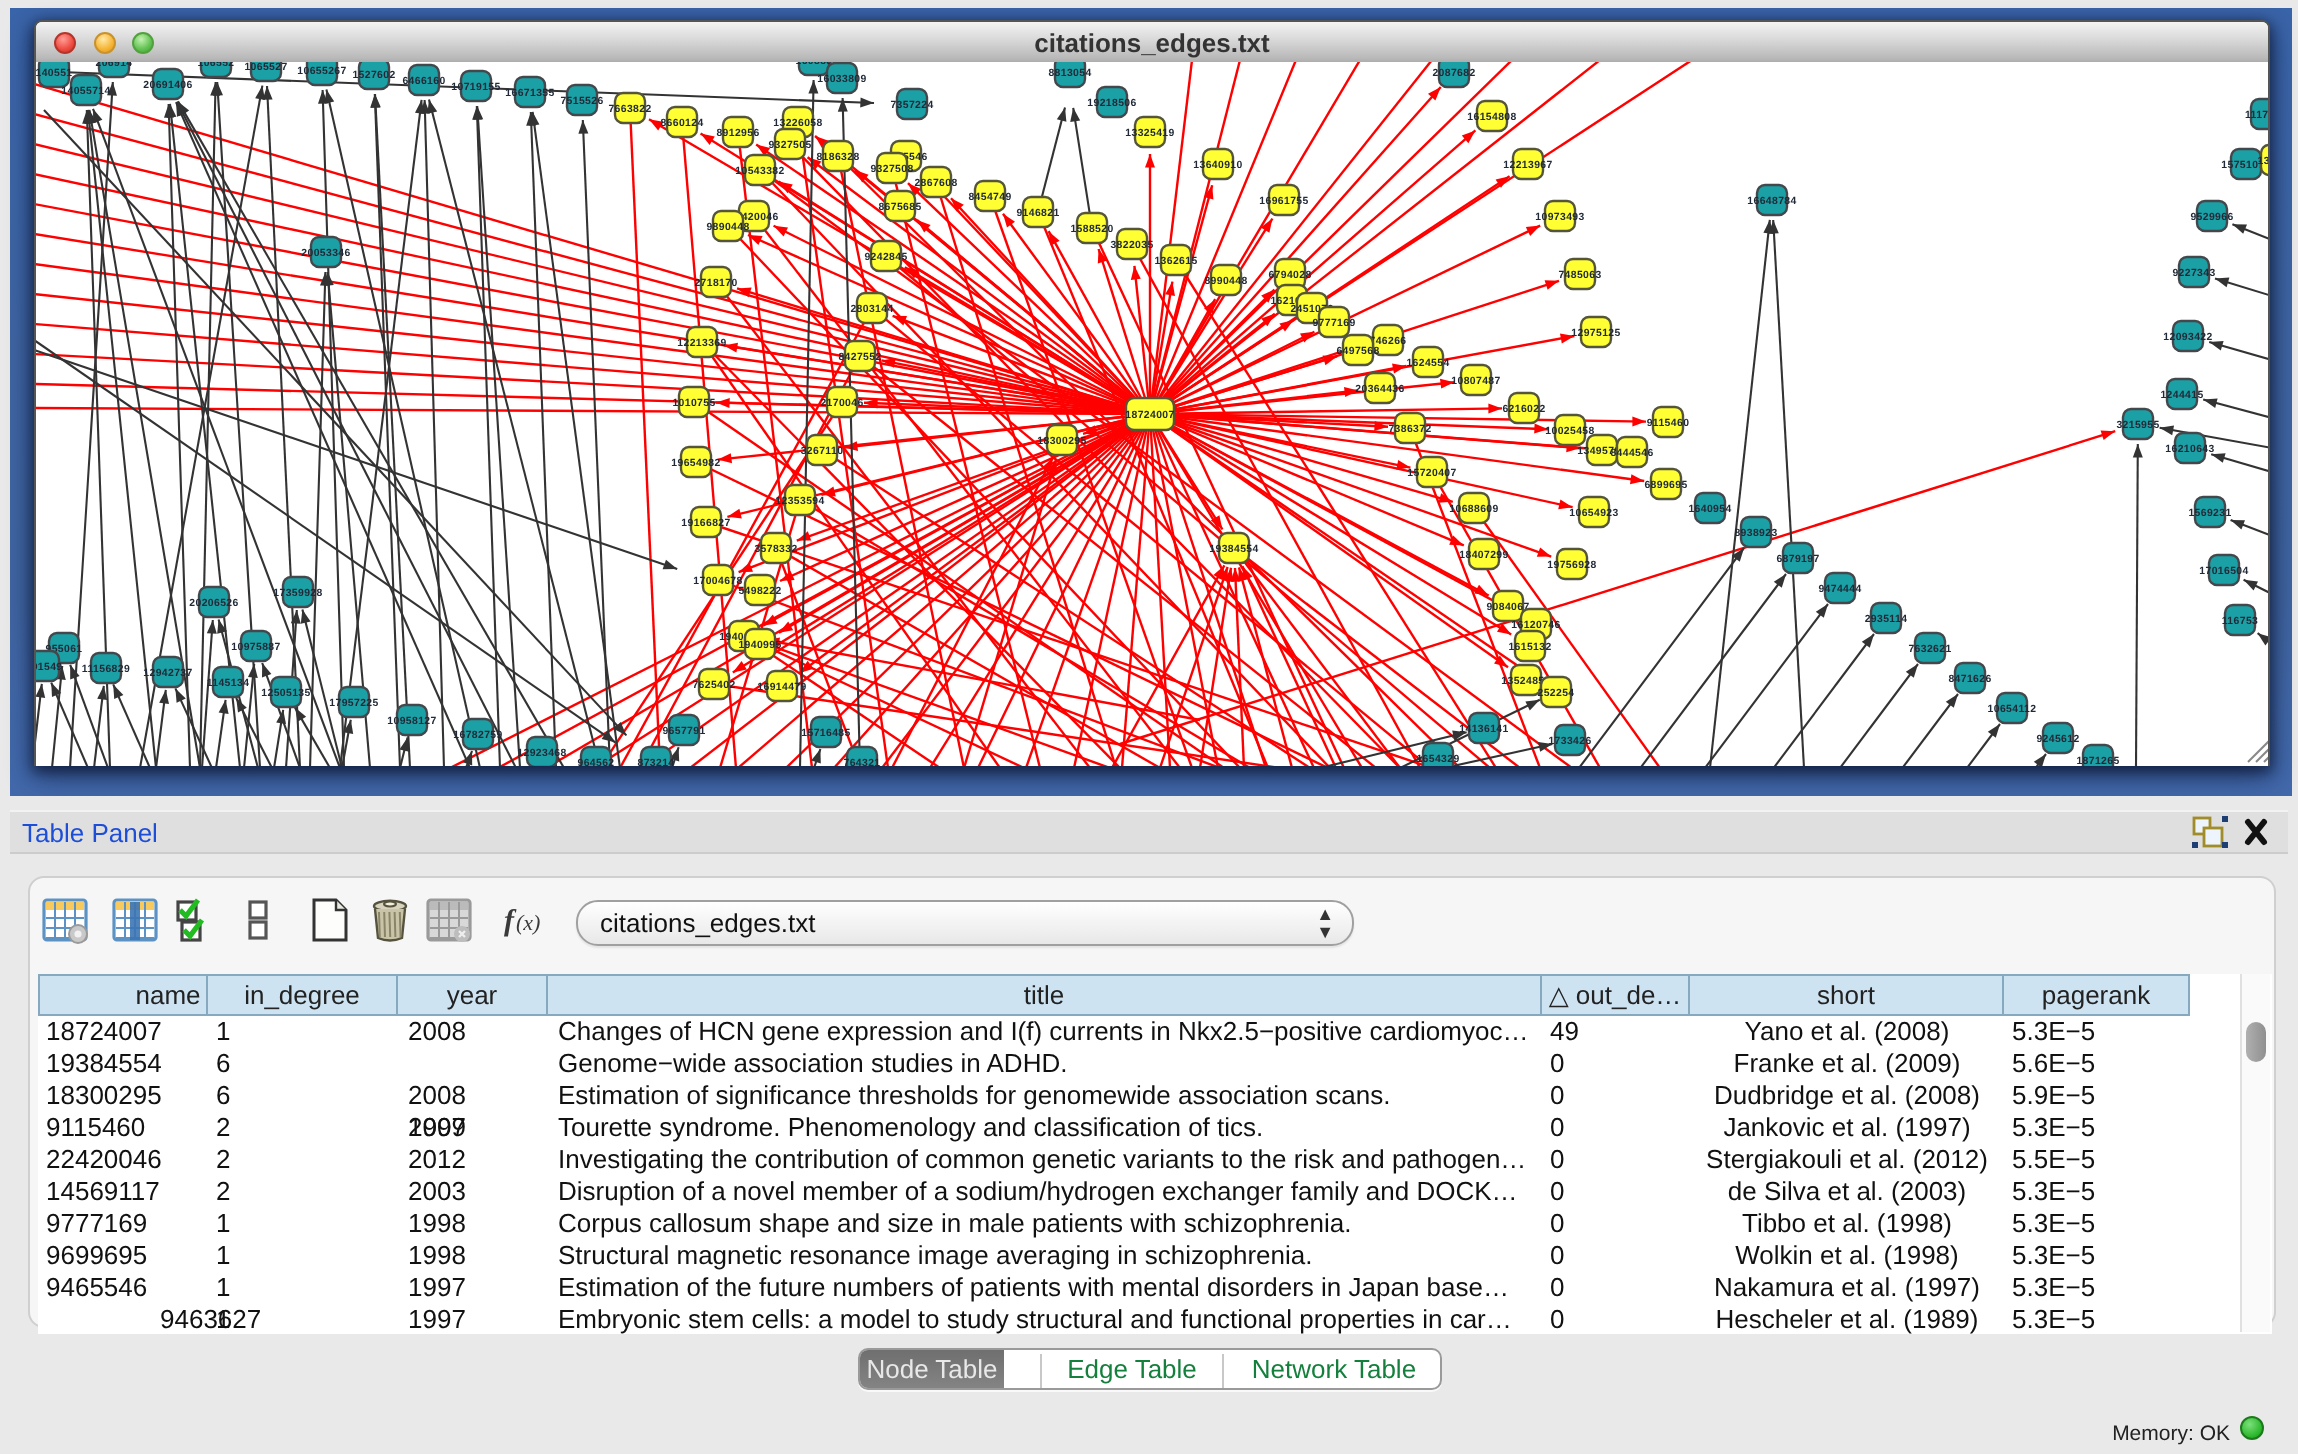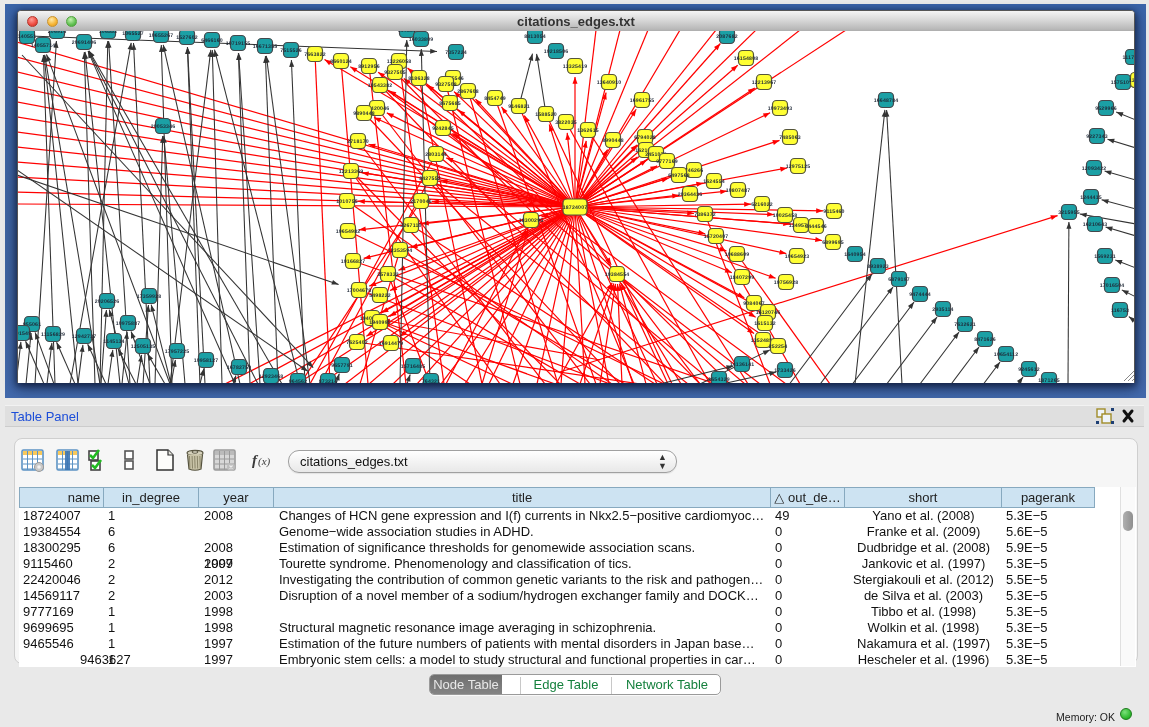--- a/index.html
+++ b/index.html
@@ -927,20 +927,21 @@
             <span class="c" style="left:185px;width:70px;">2003</span>
             <span class="c" style="left:260px;width:492px;">Disruption of a novel member of a sodium/hydrogen exchanger family and DOCK…</span>
             <span class="c" style="left:756px;width:72px;">0</span>
             <span class="c" style="left:826px;width:157px;text-align:center;">de Silva et al. (2003)</span>
             <span class="c" style="left:987px;width:92px;">5.3E−5</span>
           </div>
           <div class="row" style="top:96px;left:0;width:1117px;">
             <span class="c" style="left:4px;width:90px;">9777169</span>
             <span class="c" style="left:89px;width:90px;">1</span>
             <span class="c" style="left:185px;width:70px;">1998</span>
+            <span class="c" style="left:260px;width:492px;">Corpus callosum shape and size in male patients with schizophrenia.</span>
             <span class="c" style="left:756px;width:72px;">0</span>
             <span class="c" style="left:826px;width:157px;text-align:center;">Tibbo et al. (1998)</span>
             <span class="c" style="left:987px;width:92px;">5.3E−5</span>
           </div>
           <div class="row" style="top:112px;left:0;width:1117px;">
             <span class="c" style="left:4px;width:90px;">9699695</span>
             <span class="c" style="left:89px;width:90px;">1</span>
             <span class="c" style="left:185px;width:70px;">1998</span>
             <span class="c" style="left:260px;width:492px;">Structural magnetic resonance image averaging in schizophrenia.</span>
             <span class="c" style="left:756px;width:72px;">0</span>
@@ -955,21 +956,21 @@
             <span class="c" style="left:756px;width:72px;">0</span>
             <span class="c" style="left:826px;width:157px;text-align:center;">Nakamura et al. (1997)</span>
             <span class="c" style="left:987px;width:92px;">5.3E−5</span>
           </div>
           <div class="row" style="top:144px;left:0;width:1117px;">
             <span class="c" style="left:20px;width:90px;margin-left:41px;">9463627</span>
             <span class="c" style="left:89px;width:90px;">1</span>
             <span class="c" style="left:185px;width:70px;">1997</span>
             <span class="c" style="left:260px;width:492px;">Embryonic stem cells: a model to study structural and functional properties in car…</span>
             <span class="c" style="left:756px;width:72px;">0</span>
-            <span class="c" style="left:826px;width:157px;text-align:center;">Hescheler et al. (1996)</span>
+            <span class="c" style="left:826px;width:157px;text-align:center;">Hescheler et al. (1989)</span>
             <span class="c" style="left:987px;width:92px;">5.3E−5</span>
           </div>
         </div>
       </div>
       <div id="sb">
         <div class="thumb"></div>
       </div>
     </div>
     <div id="tabs">
       <div class="tab sel" style="left:0;width:72px;">Node Table</div>

